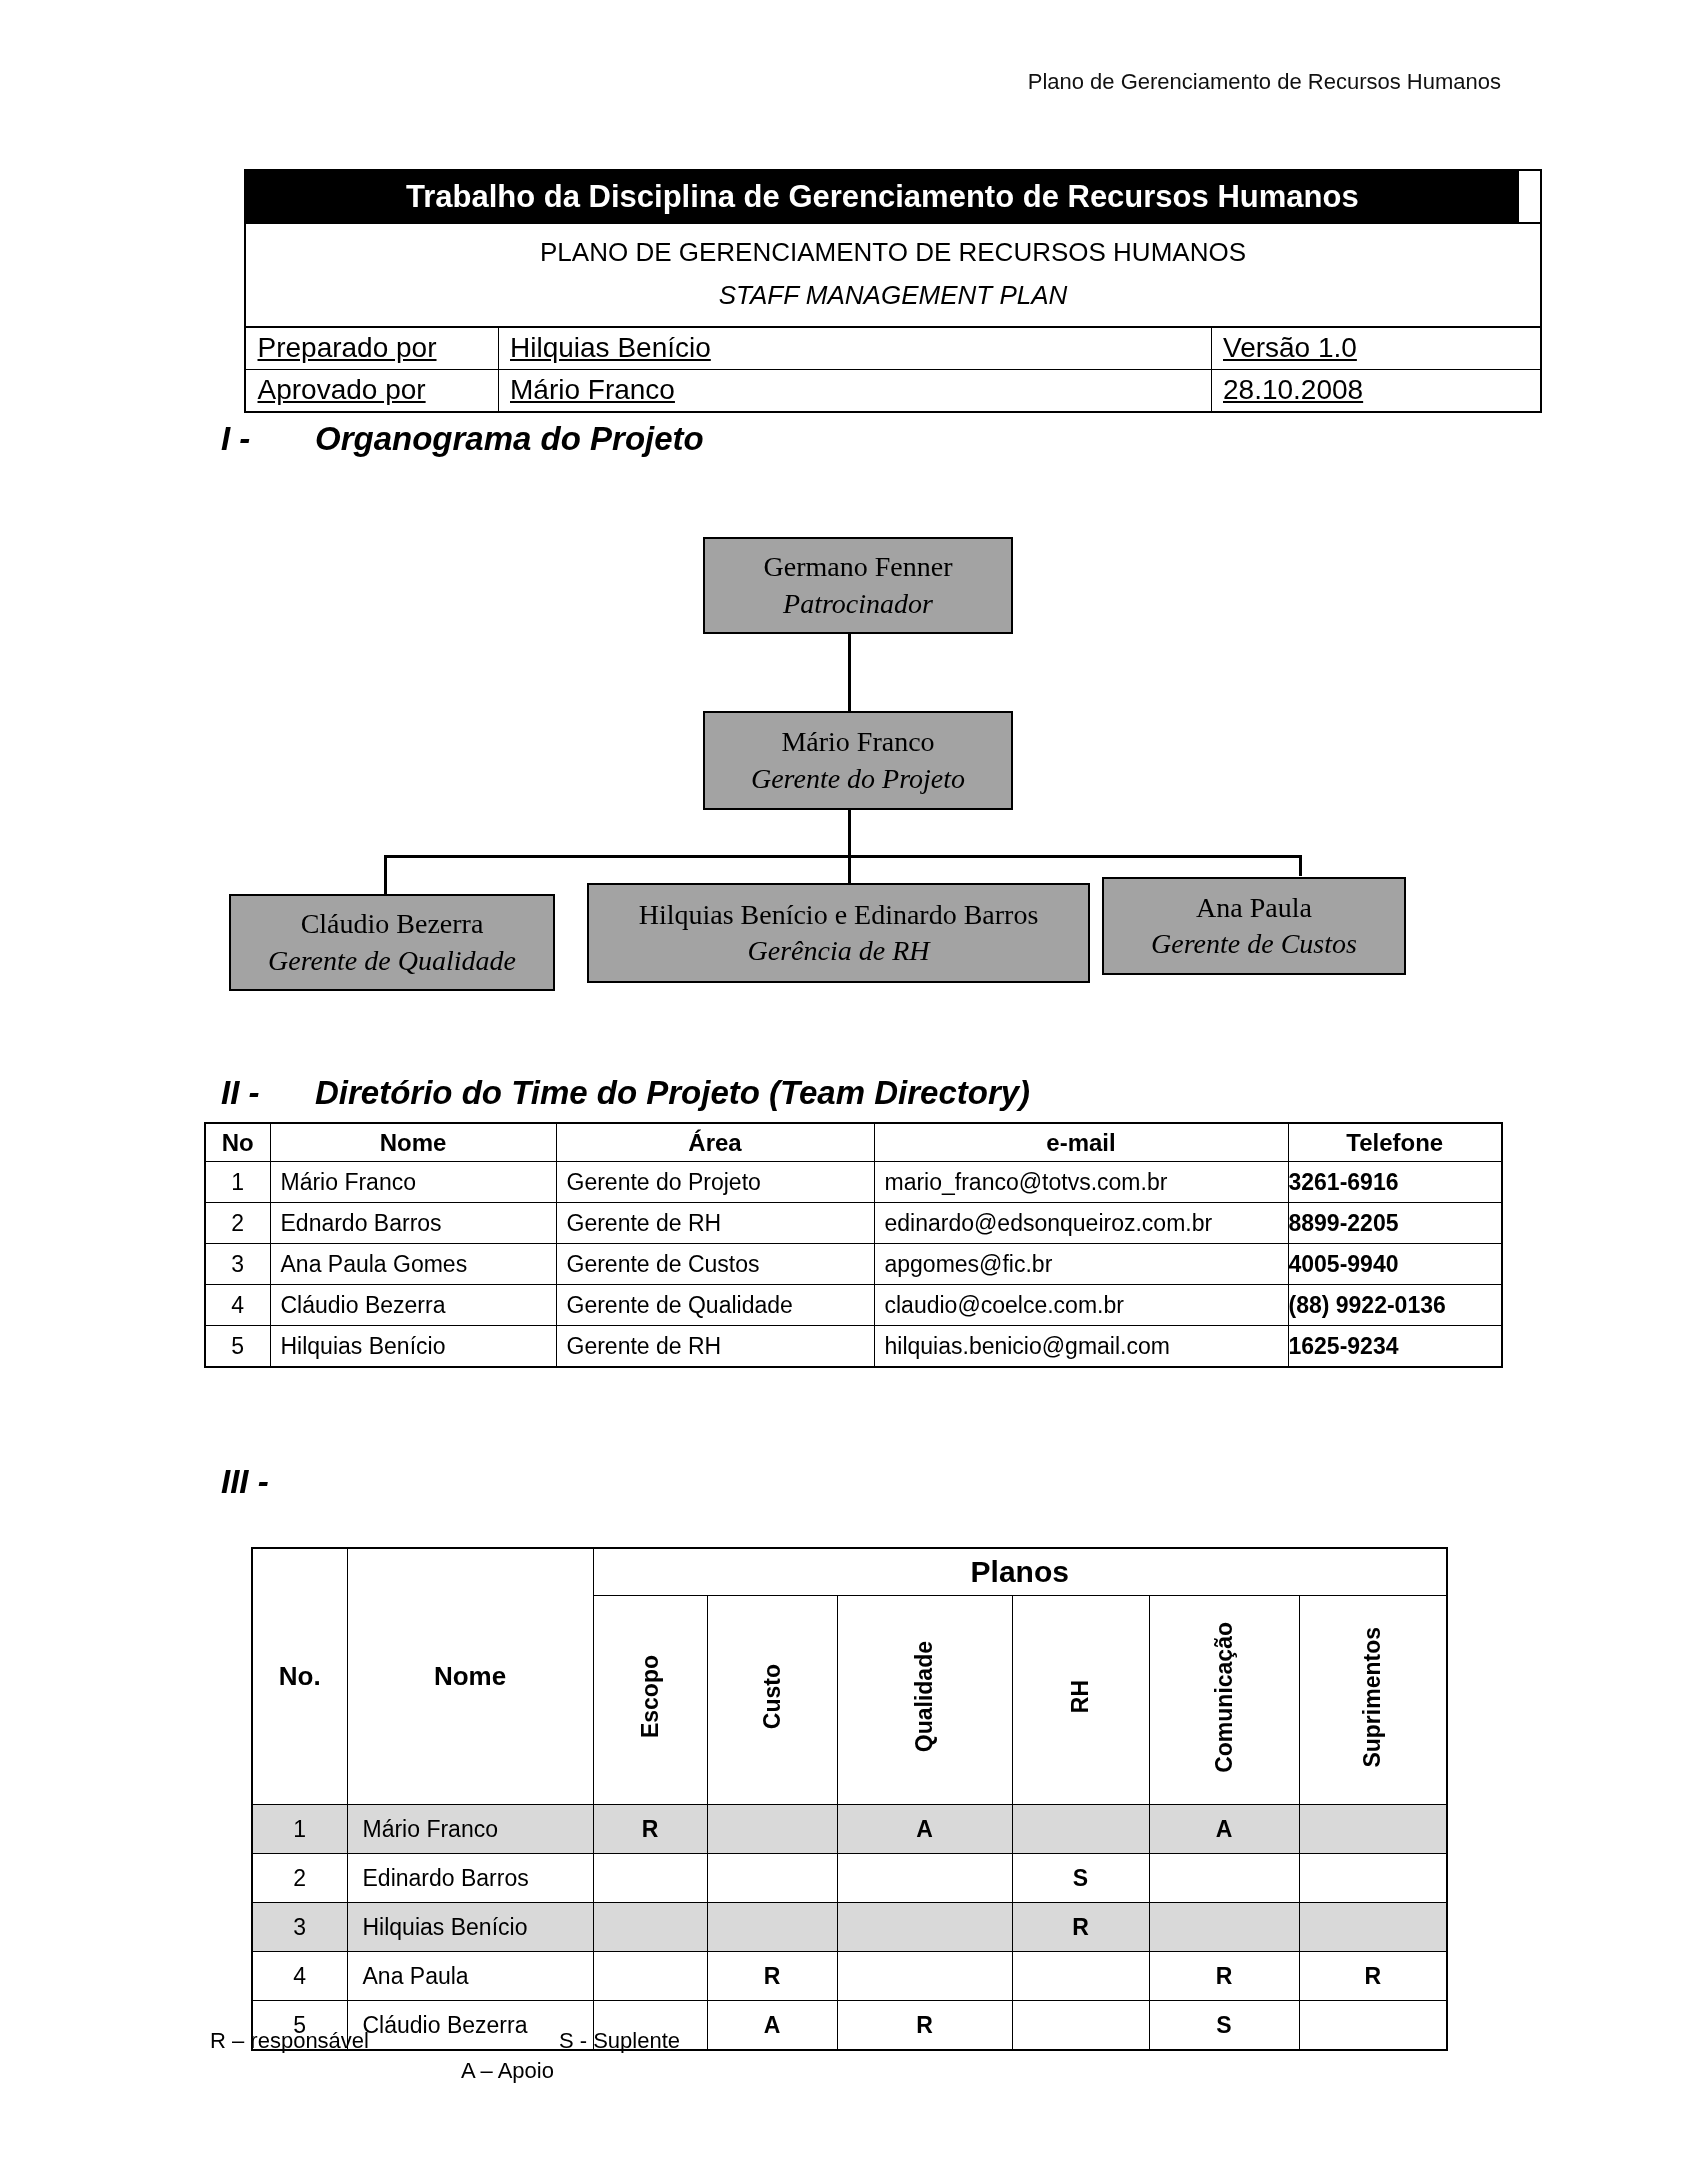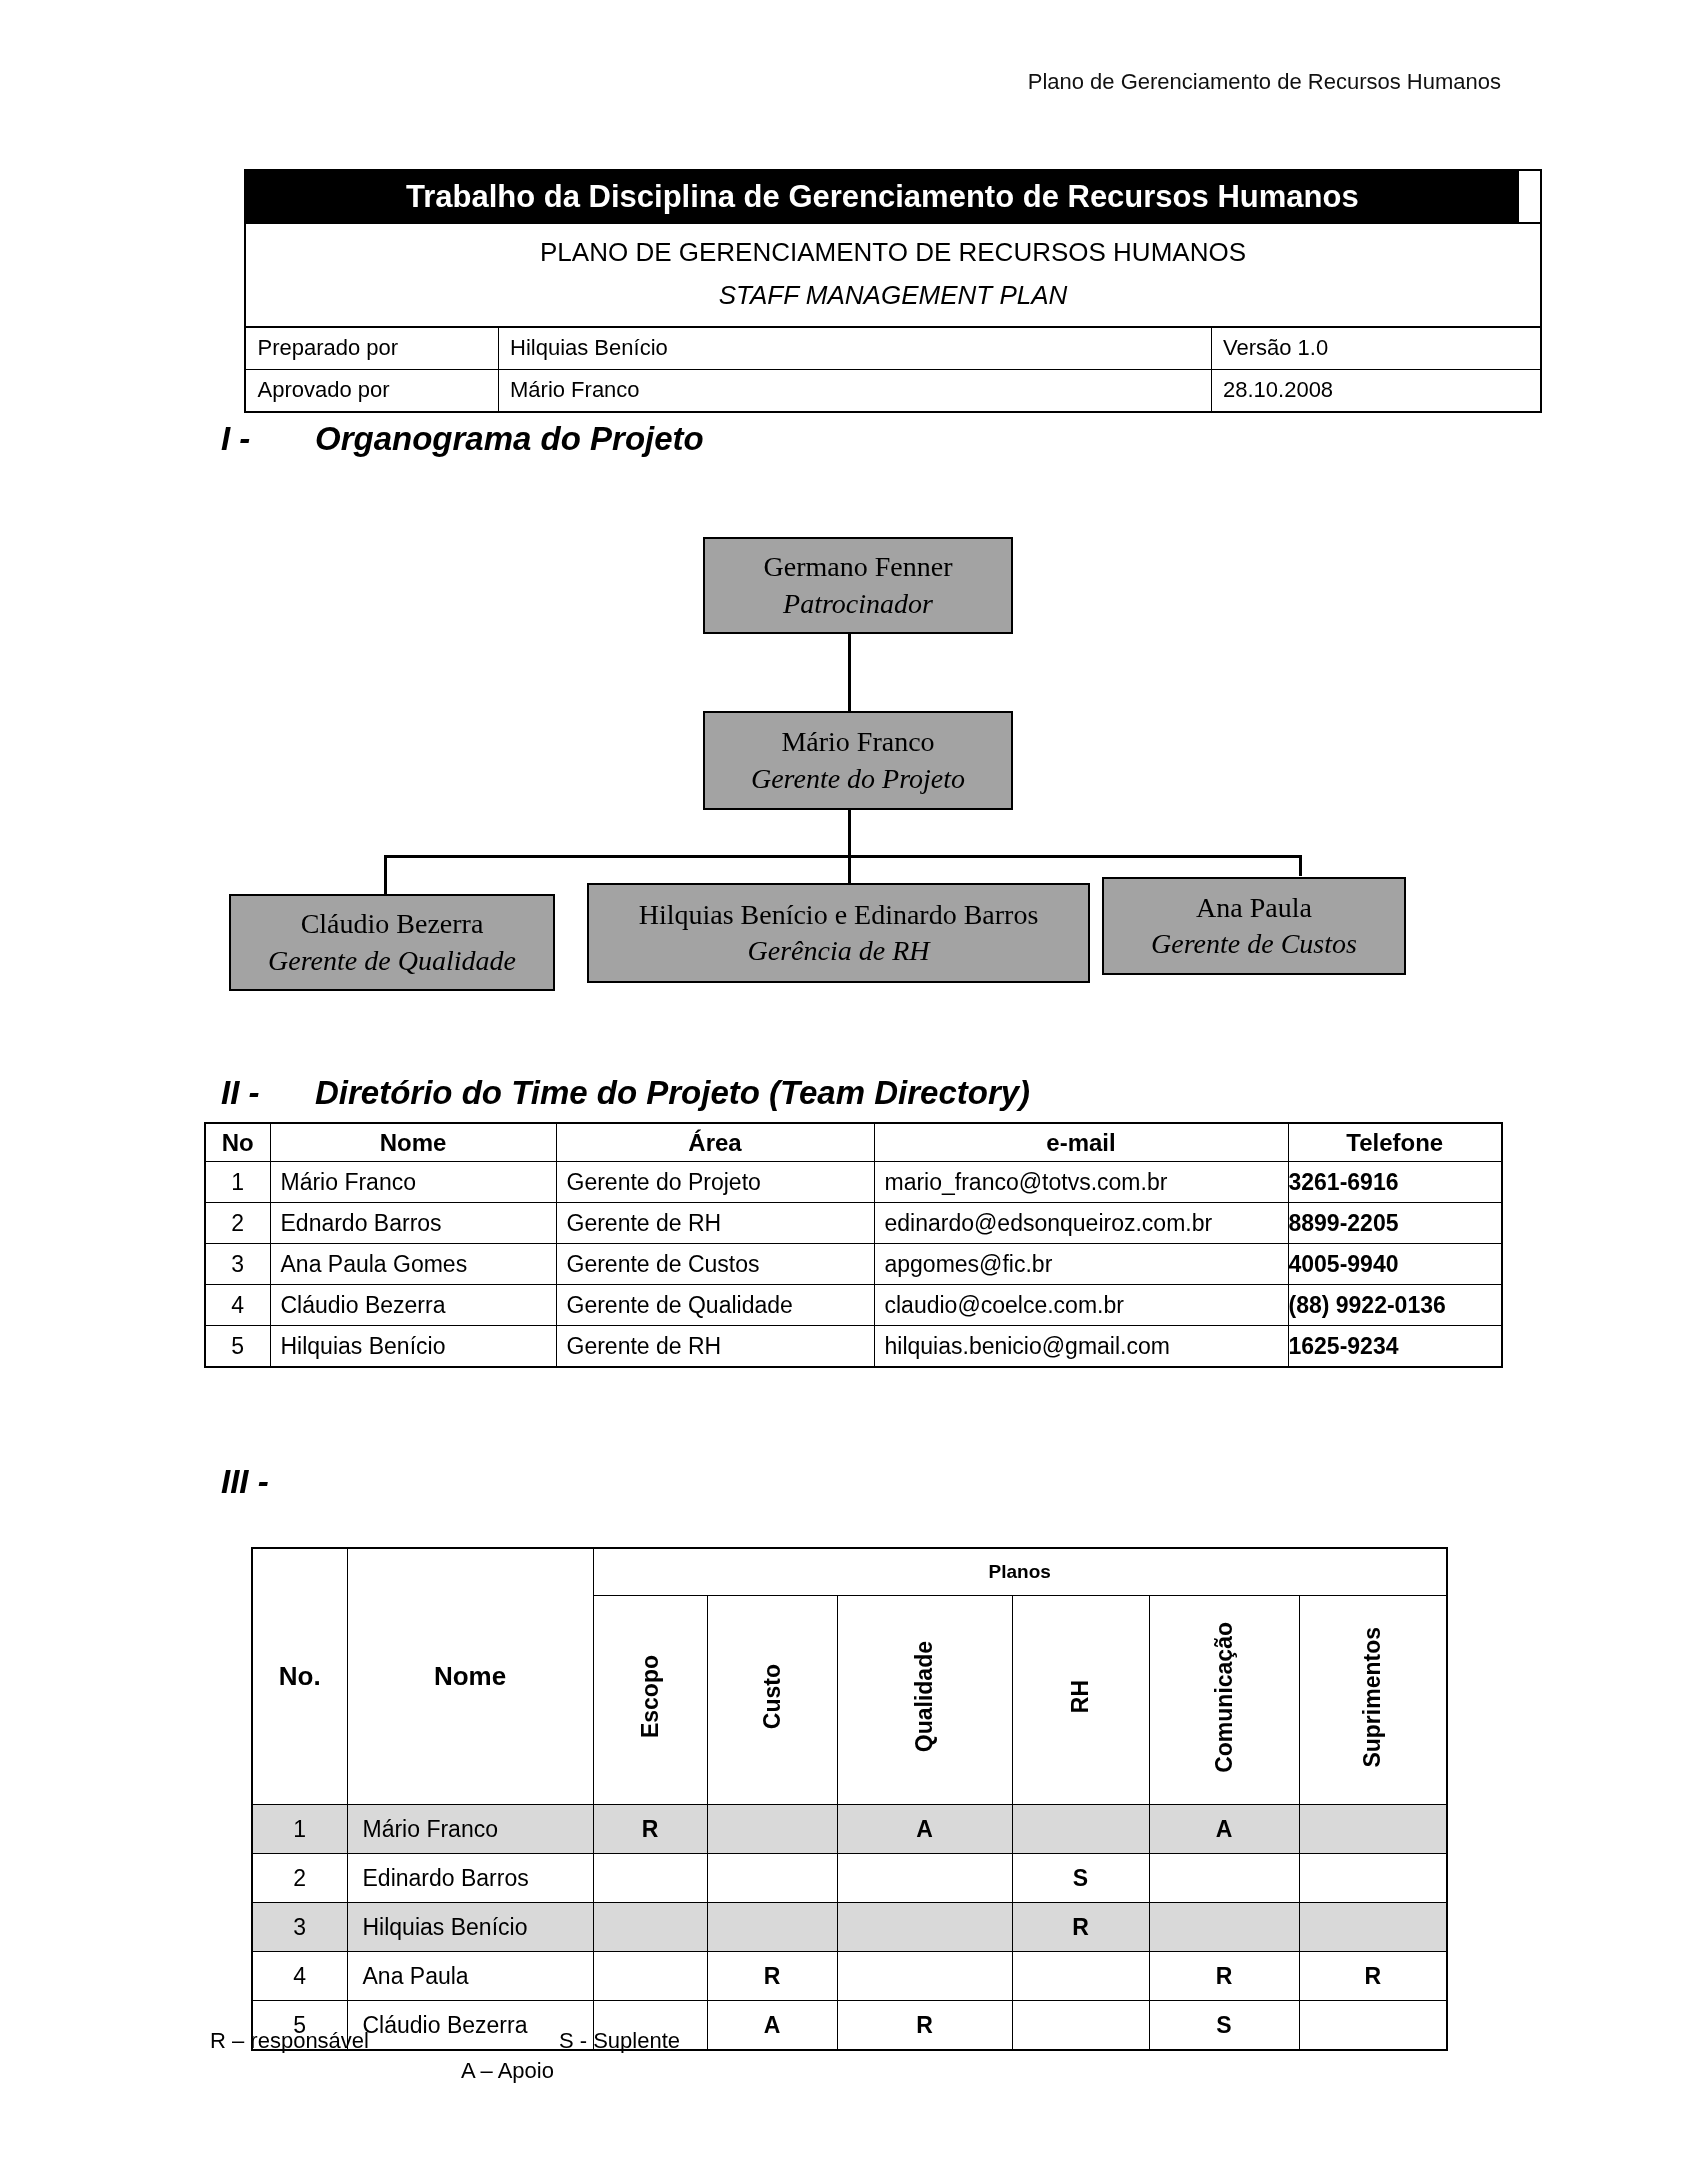--- a/index.html
+++ b/index.html
@@ -14,21 +14,21 @@
                border-collapse:collapse;table-layout:fixed;margin-left:40px;}
   .title-table,.title-table td{border:2.5px solid #000;}
   .banner-cell{padding:0;border-bottom:none;height:51px;}
   .banner{height:51px;width:calc(100% - 21.4px);background:#000;color:#fff;
           display:flex;align-items:center;justify-content:center;
           font-weight:bold;font-size:31px;}
   .subtitle-cell{border-top:none;text-align:center;padding:13px 0 15px 0;}
   .sub1{font-size:26px;}
   .sub2{font-size:26px;font-style:italic;margin-top:11.5px;}
   .title-table .t0,.title-table .t1,.title-table .t2{
-      border-width:1.6px;height:38px;font-size:22px;padding:1.6px 0 1.6px 11.5px;vertical-align:middle;}
+      border-width:1.6px;height:38px;font-size:28px;padding:1.6px 0 1.6px 11.5px;vertical-align:middle;text-decoration:underline;}
 
   
   .section-heading{position:absolute;display:flex;font-weight:bold;font-style:italic;
                    font-size:33px;white-space:nowrap;}
   .section-heading .numeral{width:94px;flex:0 0 94px;}
 
   
   .orgchart{position:absolute;left:0;top:0;width:1687px;height:1071px;}
   .orgbox{position:absolute;border:2.5px solid #000;background:#a3a3a3;
           display:flex;flex-direction:column;align-items:center;justify-content:center;
@@ -44,21 +44,21 @@
   .directory-table th{height:35px;font-weight:bold;text-align:center;font-size:24px;}
   .directory-table td{height:40px;vertical-align:middle;padding:0 0 0 10px;}
   .directory-table td.dc0{text-align:center;padding:0;}
   .directory-table td.dc4{padding:0 10px 0 0;font-weight:bold;}
 
   
   .matrix-table{position:absolute;left:251px;top:1547px;width:1195px;
                 border-collapse:collapse;table-layout:fixed;font-size:23px;}
   .matrix-table,.matrix-table th,.matrix-table td{border:1.6px solid #000;}
   .matrix-table{border-width:2.5px;}
-  .m-planos{height:44px;font-size:19px;font-weight:bold;text-align:center;
+  .m-planos{height:44px;font-size:30px;font-weight:bold;text-align:center;
             border-bottom-width:2.5px;}
   .m-corner{font-size:26px;font-weight:bold;text-align:center;vertical-align:middle;margin-top:36px;}
   .rot{height:206px;text-align:center;vertical-align:middle;}
   .rot-inner{display:inline-block;writing-mode:vertical-rl;transform:rotate(180deg);
              font-weight:bold;font-size:23px;white-space:nowrap;}
   .matrix-table tbody td{height:46px;vertical-align:middle;}
   .m-no{text-align:center;}
   .m-name{text-align:left;padding-left:15px;}
   .m-val{text-align:center;font-weight:bold;}
   tr.shaded td{background:#d9d9d9;}

